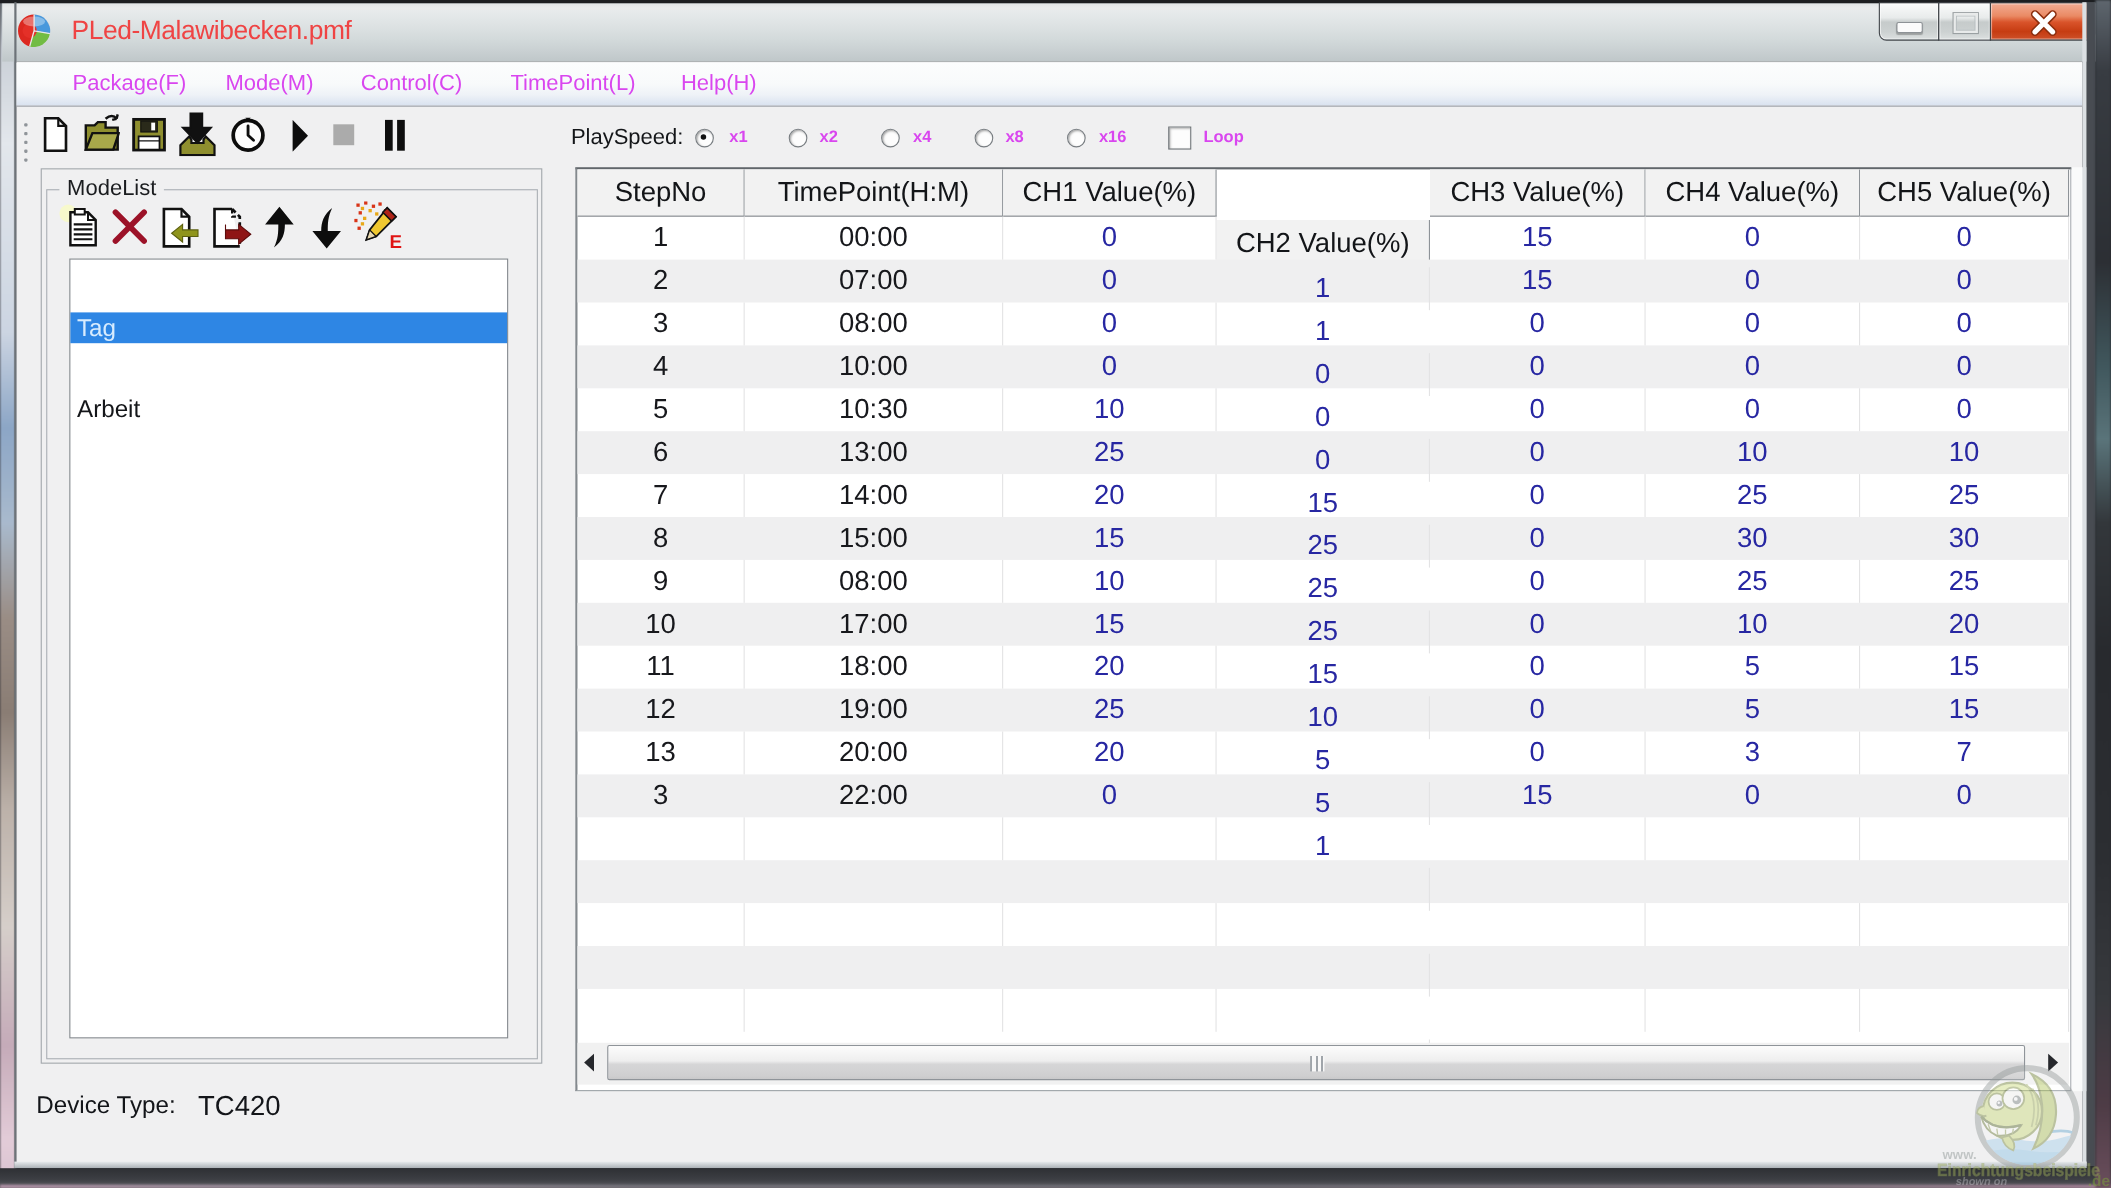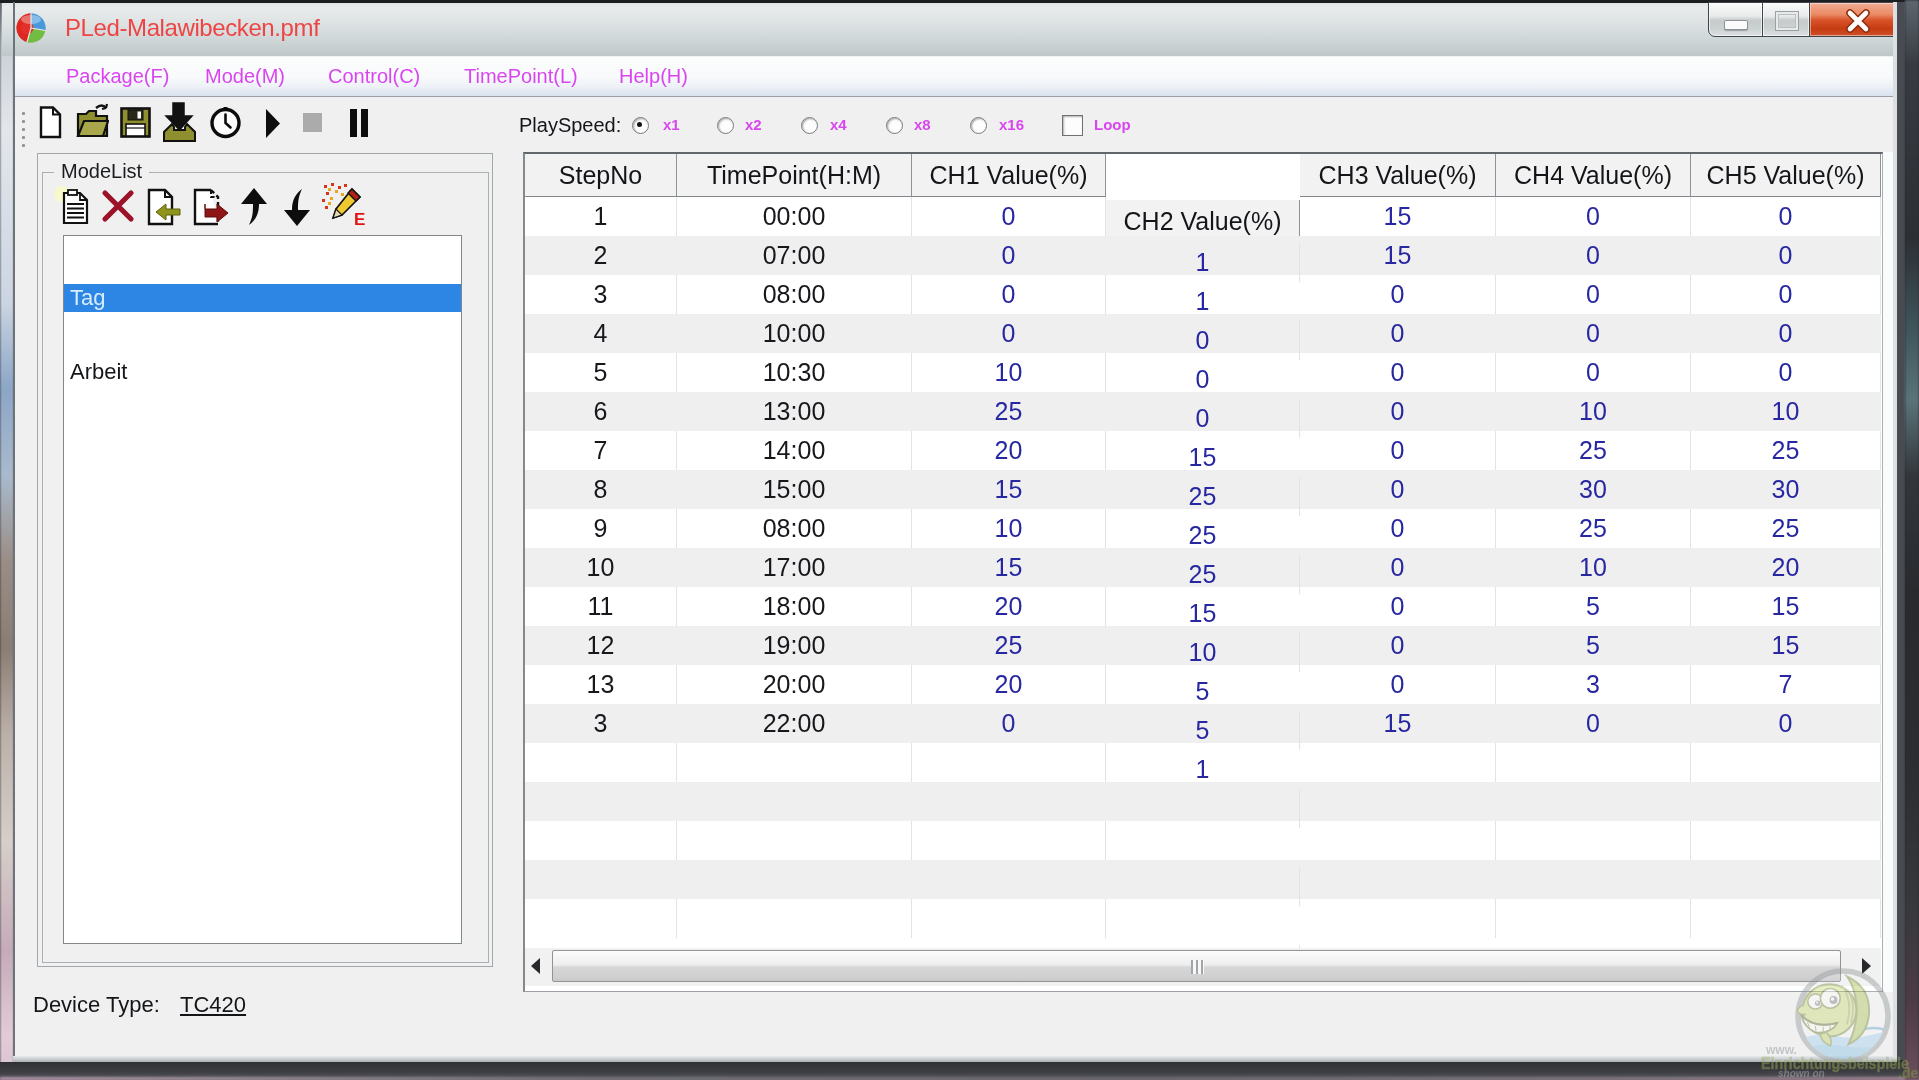--- a/index.html
+++ b/index.html
@@ -82,21 +82,21 @@
   .td.b{color:#2727a2;}
   
   .c0{width:152px;}.c1{width:235px;}.c2{width:194px;}.c3{width:194px;margin-top:46px;}.c4{width:196px;}.c5{width:195px;}.c6{width:190px;}
   
   #hscroll{position:absolute;left:0px;top:794px;width:1356px;height:38px;background:#f1f1f1;}
   #hthumb{position:absolute;left:27px;top:2px;width:1289px;height:32px;border:1px solid #8f9499;box-sizing:border-box;
     background:linear-gradient(180deg,#fcfcfc 0%,#eeeeee 45%,#d6d6d7 55%,#cfcfd0 90%,#c8c8c9 100%);border-radius:2px;}
   .harrow{position:absolute;top:10px;width:0;height:0;border-style:solid;}
   
   #status{left:33px;top:992px;font-size:22px;color:#131519;}
-  #status2{left:180px;top:992px;font-size:22px;color:#131519;text-decoration:underline;}
+  #status2{left:180px;top:992px;font-size:25px;color:#131519;}
 </style>
 </head>
 <body>
 <div id="stage">
   <div class="abs" id="edgeL"></div>
   <div class="abs" id="titlebar"></div>
   <div class="abs" id="edgeT"></div>
   <div class="abs" id="frameL"></div>
   <div class="abs" id="client"></div>
   <div class="abs" id="titletext">PLed-Malawibecken.pmf</div>

